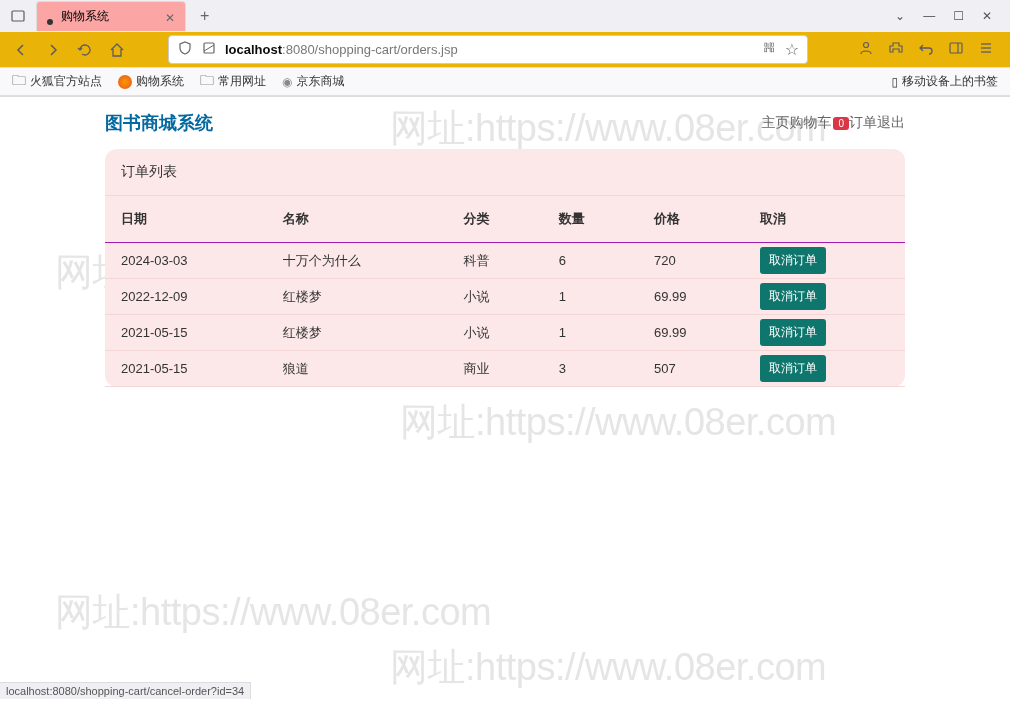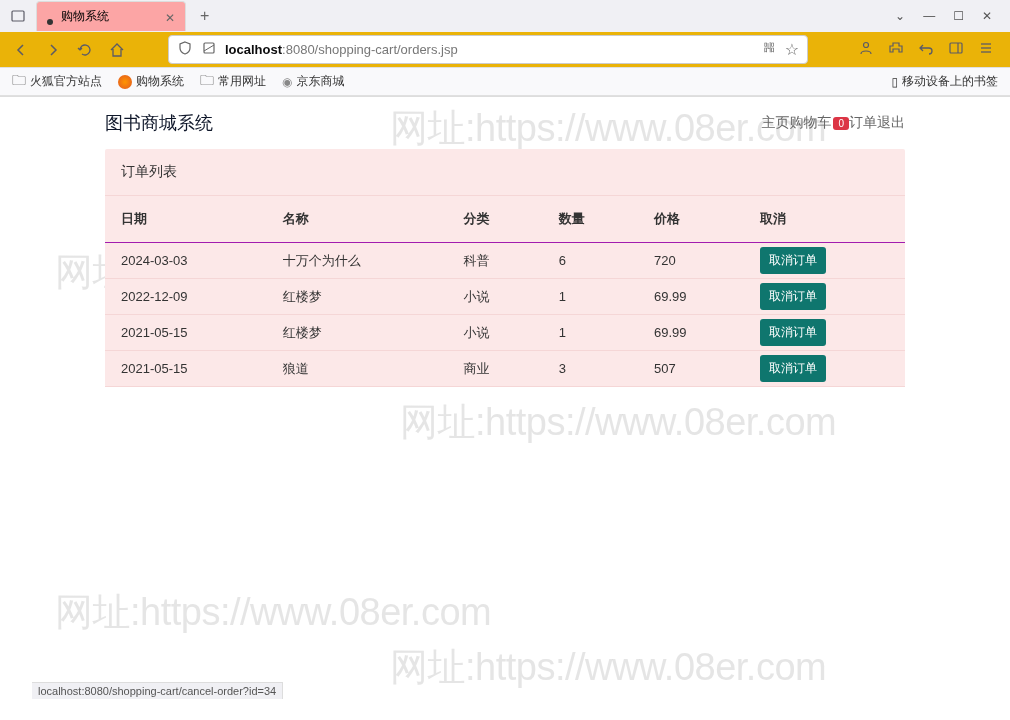--- a/index.html
+++ b/index.html
@@ -33,34 +33,34 @@
     .watermark { position: absolute; font-size: 38px; font-weight: 500; color: rgba(180,180,180,0.35); pointer-events: none; white-space: nowrap; letter-spacing: -0.5px; }
     .wm1 { top: 6px; left: 390px; }
     .wm2 { top: 150px; left: 55px; }
     .wm3 { top: 300px; left: 400px; }
     .wm4 { top: 490px; left: 55px; }
     .wm5 { bottom: 6px; left: 390px; }
     
     .page-container { max-width: 820px; margin: 0 auto; padding: 0 10px; position: relative; }
     
     .header-row { display: flex; align-items: center; padding: 14px 0; }
-    .brand { font-size: 18px; color: #0f172a; font-weight: 400; }
+    .brand { font-size: 18px; color: #0369a1; font-weight: 700; }
     .nav-links { margin-left: auto; display: flex; font-size: 14px; color: #666; }
     .nav-links span { cursor: pointer; }
     .cart-badge { background: #dc3545; color: #fff; font-size: 10px; padding: 1px 5px; border-radius: 3px; margin-left: 2px; }
     
-    .order-panel { background: #fce8e8; border-radius: 2px; }
+    .order-panel { background: #fce8e8; border-radius: 12px; }
     .panel-header { padding: 14px 16px; font-size: 14px; color: #333; border-bottom: 1px solid #f5d6d6; }
     
     .order-table { width: 100%; border-collapse: collapse; }
     .order-table th { text-align: left; padding: 14px 16px; font-size: 13px; color: #333; font-weight: 600; border-bottom: 1px solid #a21caf; }
     .order-table td { padding: 4px 16px; font-size: 13px; color: #333; border-bottom: 1px solid #f5d6d6; }
     .cancel-btn { background: #0f766e; color: #fff; border: none; padding: 5px 9px; font-size: 12px; border-radius: 3px; cursor: pointer; }
     
-    .status-bar { position: absolute; bottom: 0; left: 0; font-size: 11px; color: #555; background: #f0f0f4; padding: 2px 6px; border: 1px solid #ddd; border-left: none; border-bottom: none; margin-left: 32px; }
+    .status-bar { position: absolute; bottom: 0; left: 0; font-size: 11px; color: #555; background: #f0f0f4; padding: 2px 6px; border: 1px solid #ddd; border-left: none; border-bottom: none; }
     
     svg { width: 16px; height: 16px; }
     .fox-icon { width: 14px; height: 14px; background: radial-gradient(circle, #ff9500, #e25822); border-radius: 50%; }
     .folder-icon::before { content: "🗀"; font-size: 14px; }
     .jd-icon::before { content: "◉"; color: #888; font-size: 12px; }
   </style>
 </head>
 <body>
 
 <div class="browser-chrome">

